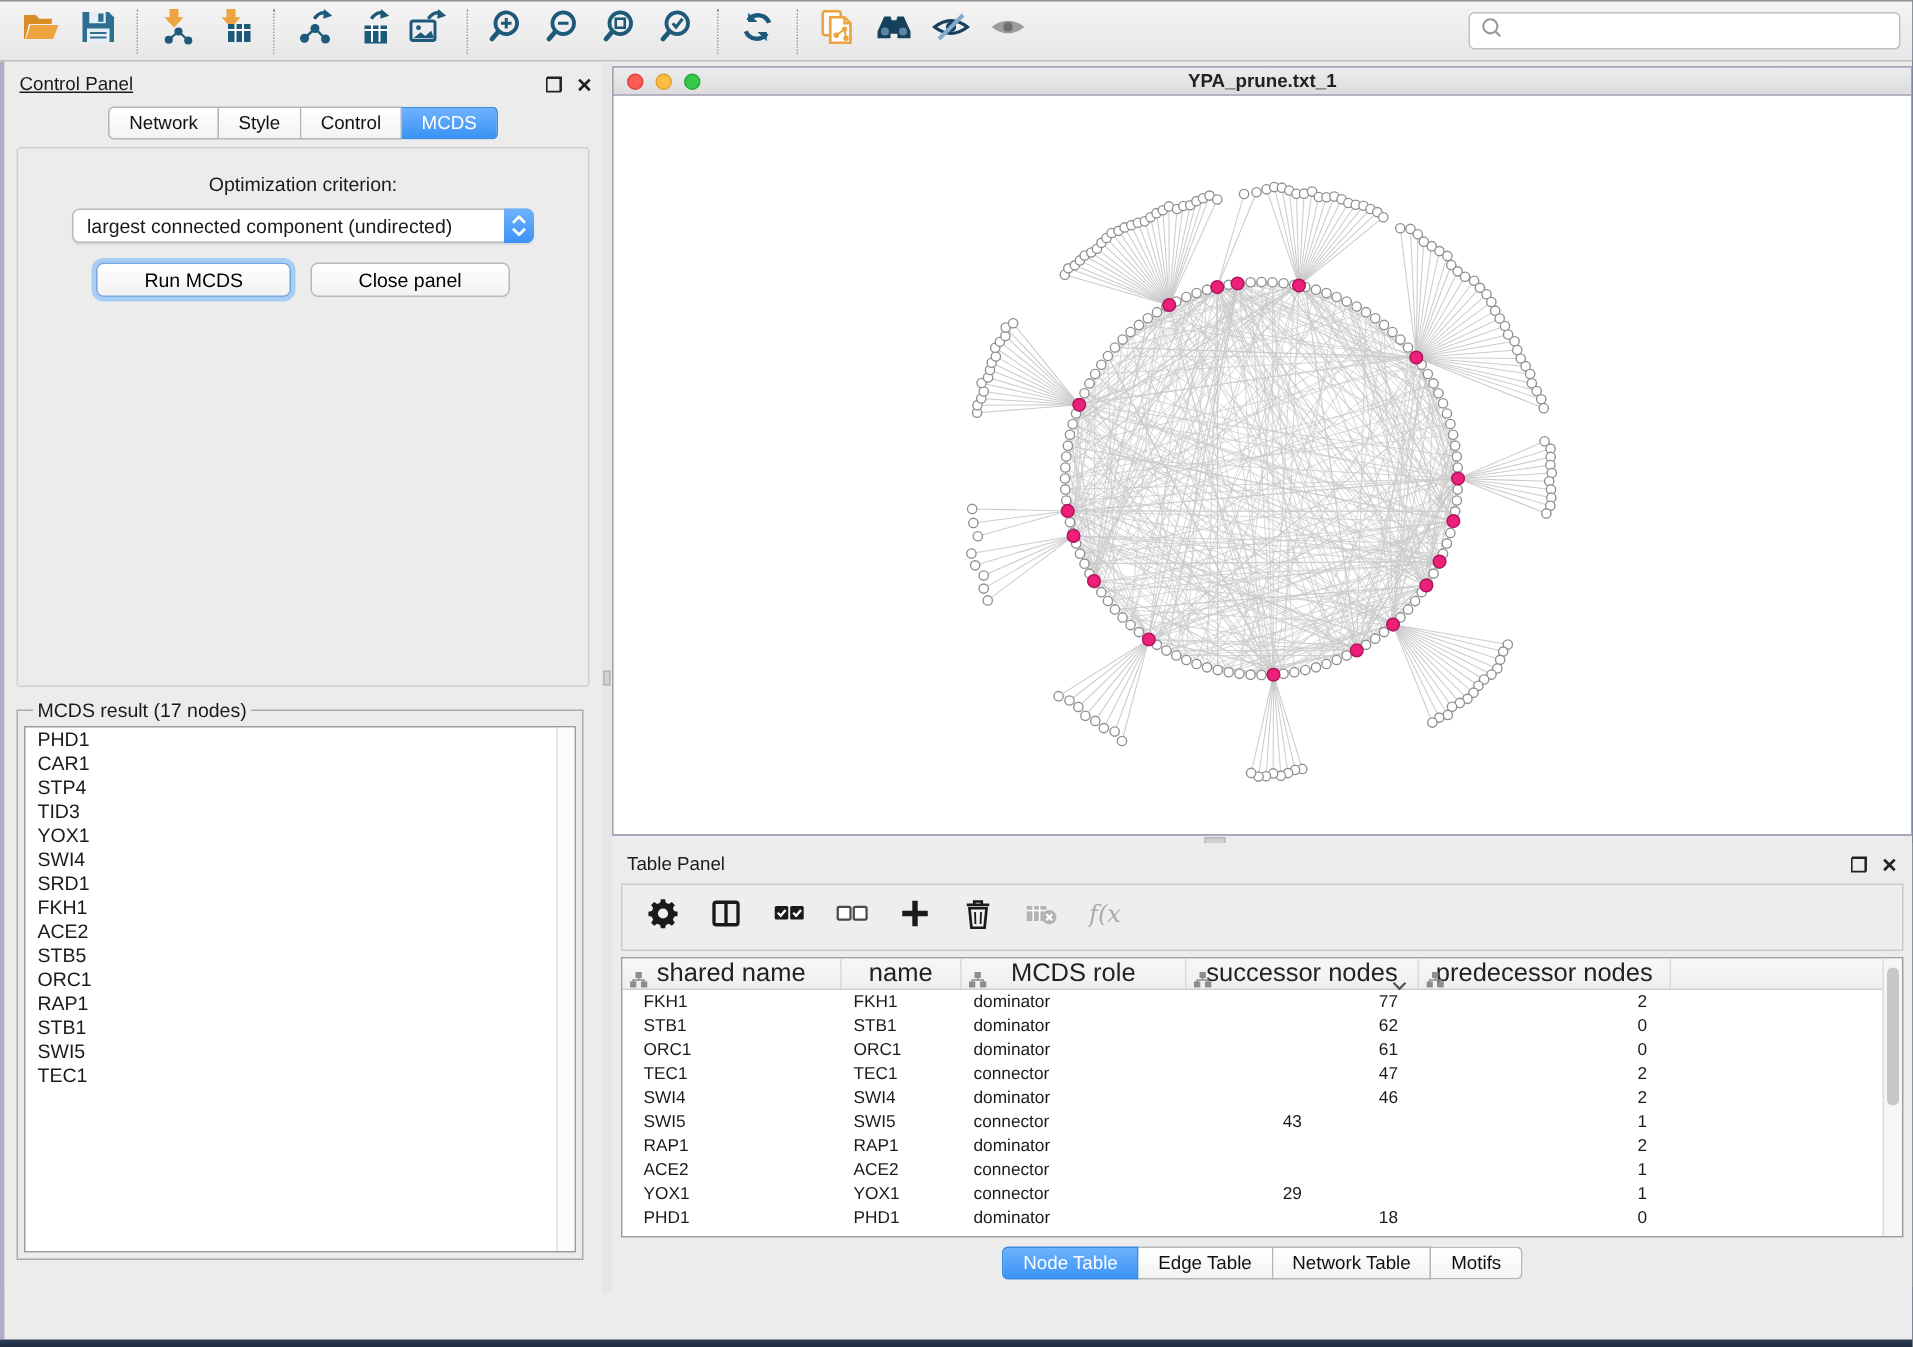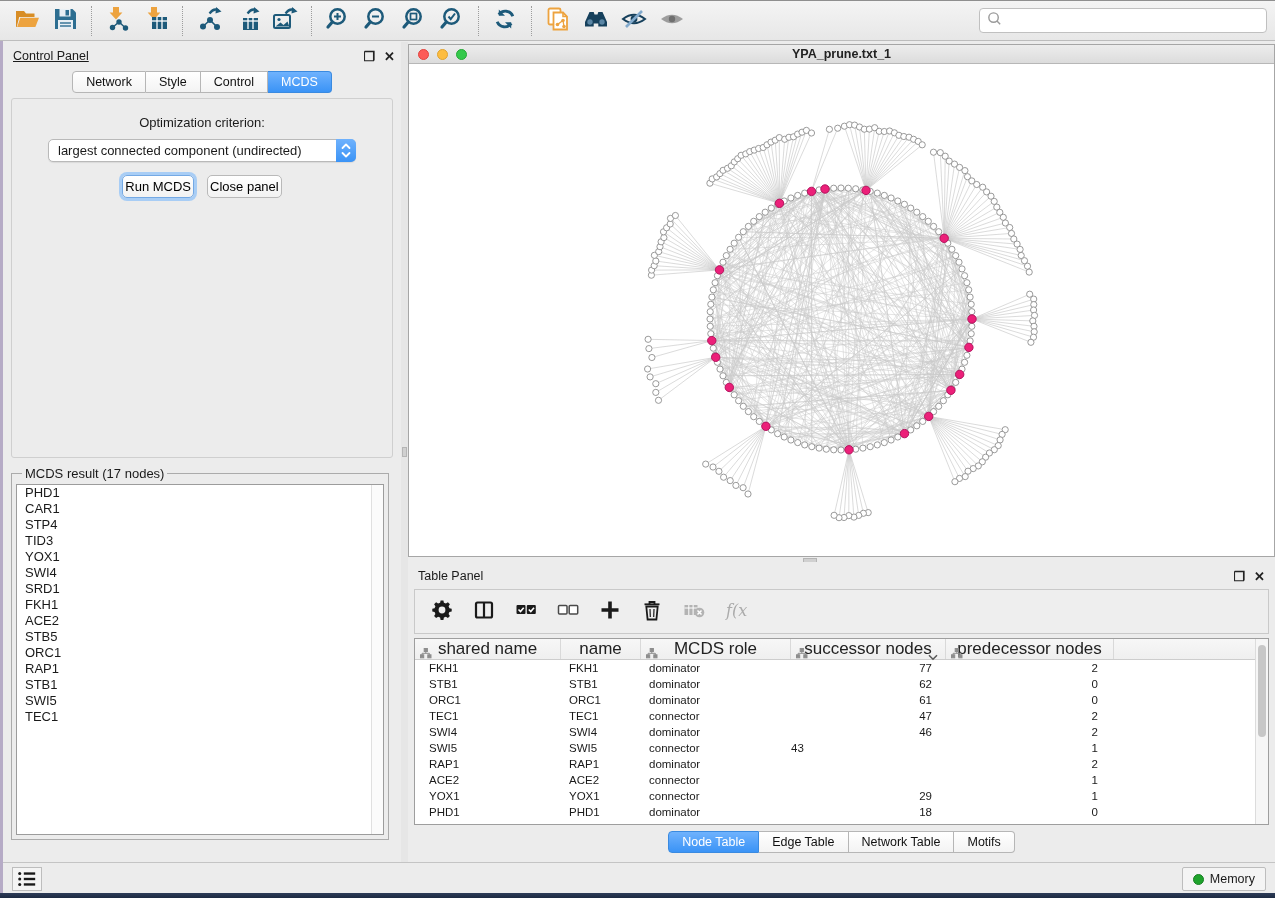--- a/index.html
+++ b/index.html
@@ -41,21 +41,21 @@
   .cp-box { position:absolute; left:8px; right:8px; top:56px; height:360px;
             border:1px solid #cfcfcf; border-radius:3px; background:#ececec; }
   .opt-label { position:absolute; top:16px; width:100%; text-align:center; font-size:13px; }
   .mac-select { position:absolute; left:36px; right:36px; top:40px; height:23px; background:#fff;
                 border:1px solid #b9b9b9; border-radius:5px; display:flex; align-items:center;
                 box-shadow:0 1px 1px rgba(0,0,0,.08); }
   .mac-select .val { flex:1; font-size:13px; padding-left:9px; white-space:nowrap; overflow:hidden; }
   .stepper { width:20px; height:23px; margin-right:-1px; border-radius:0 5px 5px 0;
              background:linear-gradient(#6fb2fd,#3a93f6); display:flex; align-items:center; justify-content:center; }
   .btn-row { position:absolute; top:76px; width:100%; display:flex; justify-content:center; gap:13px; }
-  .mac-btn { font-size:13px; font-family:"Liberation Sans",sans-serif; padding:3px 2px;
+  .mac-btn { font-size:13px; font-family:"Liberation Sans",sans-serif; padding:3px 31px;
              background:linear-gradient(#ffffff,#f2f2f2); border:1px solid #b9b9b9; border-radius:5px; }
   .mac-btn.focused { box-shadow:0 0 0 3px #a8cdf5; border-color:#74a9e4; }
   .cp-fieldset { position:absolute; left:8px; right:12px; top:424px; height:374px; }
   fieldset { border:1px solid #ababab; height:100%; padding:3px 4px 4px 4px; }
   legend { font-size:13px; padding:0 3px; margin-left:6px; }
   .mcds-list { position:relative; background:#fff; border:1px solid #9c9c9c; height:100%; overflow:hidden; }
   .mcds-item { font-size:13px; line-height:16px; padding-left:8px; }
   .list-scroll { position:absolute; right:0; top:0; bottom:0; width:12px; background:#fbfbfb;
                  border-left:1px solid #e0e0e0; }
 
@@ -1398,42 +1398,42 @@
             <div class="td" style="width: 146px; text-align: left; padding-left: 14px;">SWI4</div>
             <div class="td" style="width: 80px; text-align: left; padding-left: 8px;">SWI4</div>
             <div class="td" style="width: 150px; text-align: left; padding-left: 8px;">dominator</div>
             <div class="td" style="width: 155px; text-align: right; padding-right: 14px;">46</div>
             <div class="td" style="width: 168px; text-align: right; padding-right: 16px;">2</div>
           </div>
           <div class="trow">
             <div class="td" style="width: 146px; text-align: left; padding-left: 14px;">SWI5</div>
             <div class="td" style="width: 80px; text-align: left; padding-left: 8px;">SWI5</div>
             <div class="td" style="width: 150px; text-align: left; padding-left: 8px;">connector</div>
-            <div class="td" style="width: 155px; text-align: left; padding-right: 14px;">43</div>
+            <div class="td" style="width: 155px; text-align: center; padding-right: 14px;">43</div>
             <div class="td" style="width: 168px; text-align: right; padding-right: 16px;">1</div>
           </div>
           <div class="trow">
             <div class="td" style="width: 146px; text-align: left; padding-left: 14px;">RAP1</div>
             <div class="td" style="width: 80px; text-align: left; padding-left: 8px;">RAP1</div>
             <div class="td" style="width: 150px; text-align: left; padding-left: 8px;">dominator</div>
             <div class="td" style="width: 155px; text-align: right; padding-right: 14px; margin-top: 40px;">35</div>
             <div class="td" style="width: 168px; text-align: right; padding-right: 16px;">2</div>
           </div>
           <div class="trow">
             <div class="td" style="width: 146px; text-align: left; padding-left: 14px;">ACE2</div>
             <div class="td" style="width: 80px; text-align: left; padding-left: 8px;">ACE2</div>
             <div class="td" style="width: 150px; text-align: left; padding-left: 8px;">connector</div>
             <div class="td" style="width: 155px; text-align: right; padding-right: 14px; margin-top: 14px;">31</div>
             <div class="td" style="width: 168px; text-align: right; padding-right: 16px;">1</div>
           </div>
           <div class="trow">
             <div class="td" style="width: 146px; text-align: left; padding-left: 14px;">YOX1</div>
             <div class="td" style="width: 80px; text-align: left; padding-left: 8px;">YOX1</div>
             <div class="td" style="width: 150px; text-align: left; padding-left: 8px;">connector</div>
-            <div class="td" style="width: 155px; text-align: right; padding-right: 14px;">29</div>
+            <div class="td" style="width: 155px; text-align: center; padding-right: 14px;">29</div>
             <div class="td" style="width: 168px; text-align: right; padding-right: 16px;">1</div>
           </div>
           <div class="trow">
             <div class="td" style="width: 146px; text-align: left; padding-left: 14px;">PHD1</div>
             <div class="td" style="width: 80px; text-align: left; padding-left: 8px;">PHD1</div>
             <div class="td" style="width: 150px; text-align: left; padding-left: 8px;">dominator</div>
             <div class="td" style="width: 155px; text-align: right; padding-right: 14px;">18</div>
             <div class="td" style="width: 168px; text-align: right; padding-right: 16px;">0</div>
           </div>
         </div>
@@ -1442,33 +1442,13 @@
       </div>
     </div>
     <div class="tp-tabs" id="tp-tabs">
         <div class="seg-tab active">Node Table</div>
         <div class="seg-tab">Edge Table</div>
         <div class="seg-tab">Network Table</div>
         <div class="seg-tab">Motifs</div>
       </div>
   </div>
 
-  <div class="status-bar">
-    <div class="status-left-btn">
-      <svg width="22" height="20" viewBox="0 0 24 22">
-        <g fill="#1a1a1a">
-            <circle cx="4" cy="5" r="1.7"></circle>
-            <circle cx="4" cy="11" r="1.7"></circle>
-            <circle cx="4" cy="17" r="1.7"></circle>
-          </g>
-        <g stroke="#1a1a1a" stroke-width="2.6">
-            <line x1="8.5" y1="5" x2="21" y2="5"></line>
-            <line x1="8.5" y1="11" x2="21" y2="11"></line>
-            <line x1="8.5" y1="17" x2="21" y2="17"></line>
-          </g>
-      </svg>
-    </div>
-    <div class="memory-btn">
-      <span class="mem-dot"></span>
-      <span>Memory</span>
-    </div>
-  </div>
 </div>
 
 </body></html>

